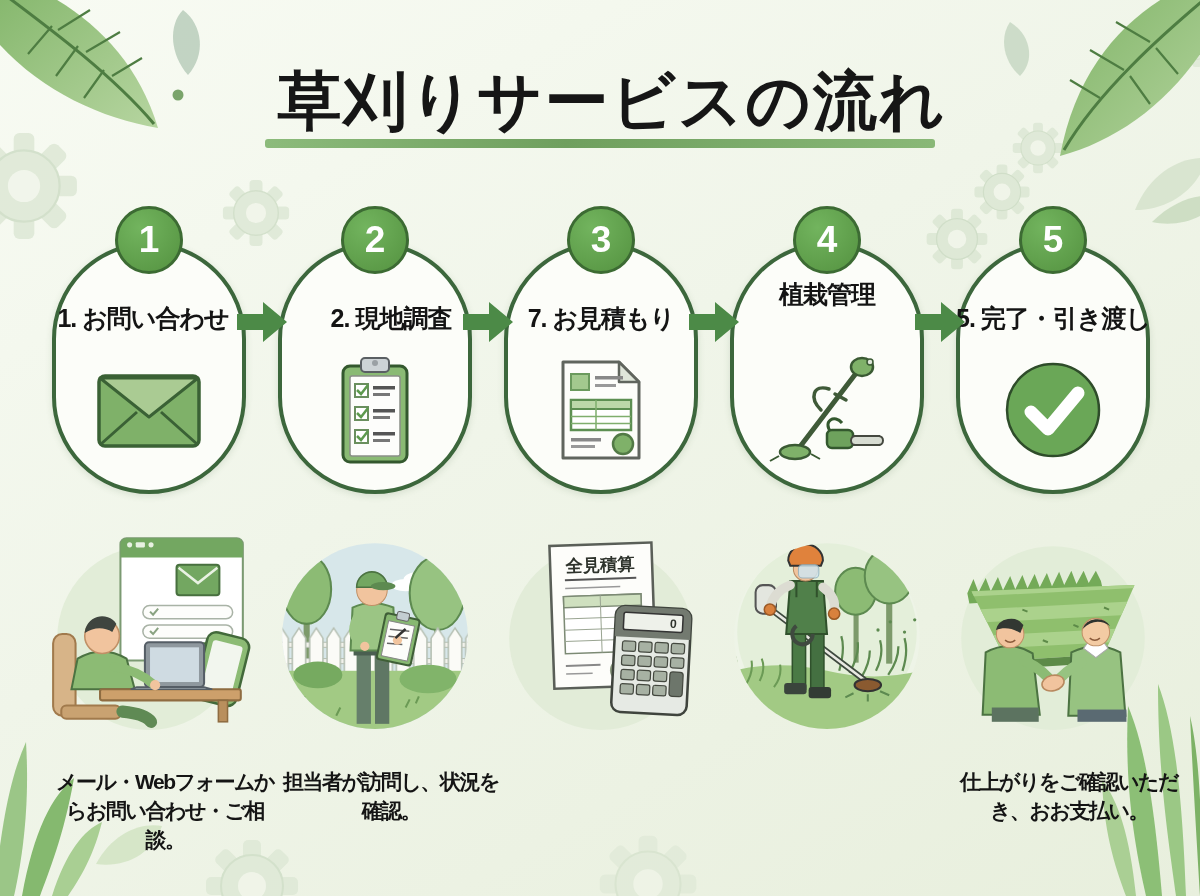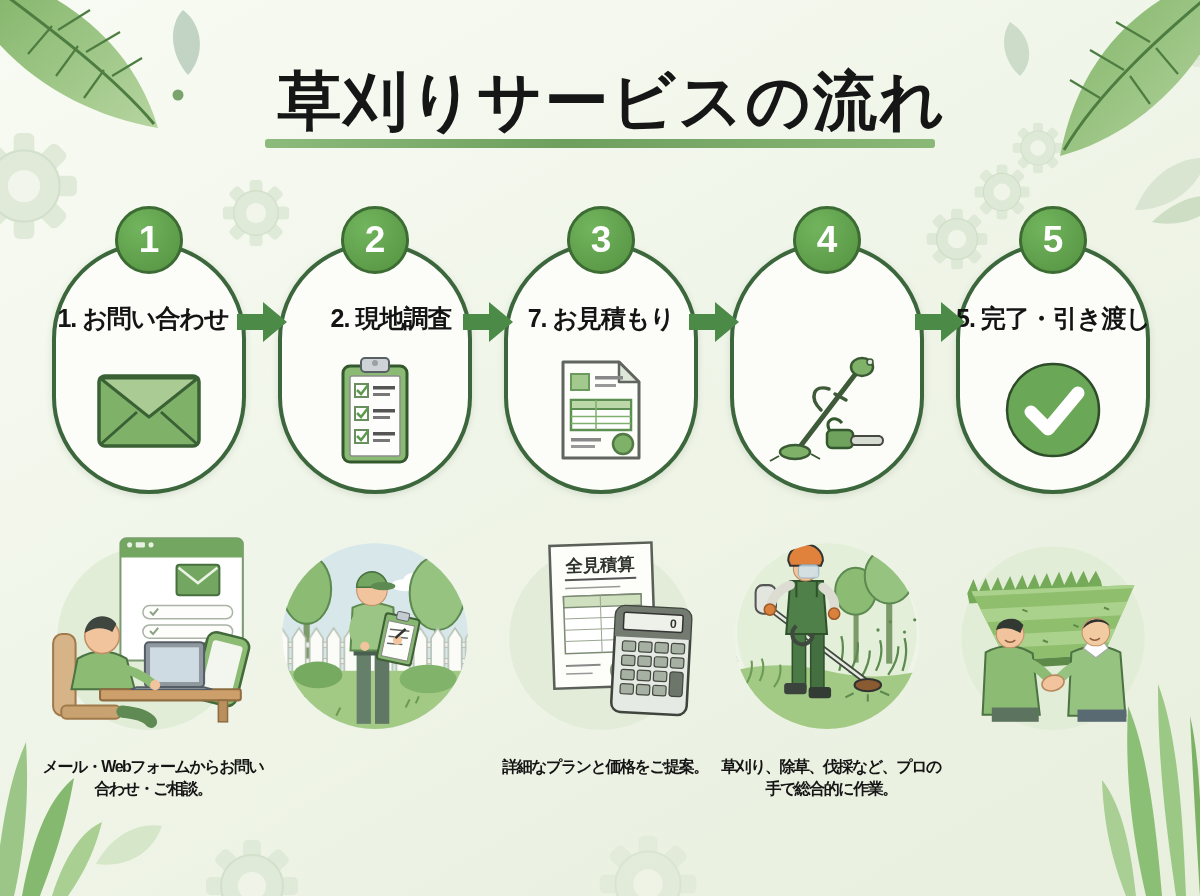--- a/index.html
+++ b/index.html
@@ -34,22 +34,22 @@
   .step-label{
     position:absolute;top:303px;width:240px;margin:0;text-align:center;z-index:2;
     font-size:25px;font-weight:800;line-height:1.2;letter-spacing:-1px;white-space:nowrap;
   }
   .step-label.two-line{top:279px;}
   .lbl-line{display:block;}
   .step-icon{position:absolute;top:352px;width:124px;height:118px;z-index:2;}
   .flow-arrow{position:absolute;top:301px;width:50px;height:42px;z-index:2;}
   .illus{position:absolute;top:528px;width:204px;height:204px;}
   .desc{
-    position:absolute;top:752px;width:230px;margin:4px;text-align:center;
-    font-size:16px;font-weight:800;line-height:1.38;letter-spacing:-1.5px;
+    position:absolute;top:752px;width:230px;margin:16px;text-align:center;
+    font-size:21px;font-weight:800;line-height:1.38;letter-spacing:-1.5px;
   }
   
   .oval.s1{left:52px}.oval.s2{left:278px}.oval.s3{left:504px}.oval.s4{left:730px}.oval.s5{left:956px}
   .badge.s1{left:115px}.badge.s2{left:341px}.badge.s3{left:567px}.badge.s4{left:793px}.badge.s5{left:1019px}
   .step-label.s1{left:23px}.step-label.s2{left:271px}.step-label.s3{left:481px}.step-label.s4{left:707px}.step-label.s5{left:933px}
   .step-icon.s1{left:87px}.step-icon.s2{left:313px}.step-icon.s3{left:539px}.step-icon.s4{left:765px}.step-icon.s5{left:991px}
   .illus.s1{left:47px}.illus.s2{left:273px}.illus.s3{left:499px}.illus.s4{left:725px}.illus.s5{left:951px}
   .desc.s1{left:34px}.desc.s2{left:260px}.desc.s3{left:486px}.desc.s4{left:712px}.desc.s5{left:938px}
   .flow-arrow.a1{left:237px}.flow-arrow.a2{left:463px}.flow-arrow.a3{left:689px}.flow-arrow.a4{left:915px}
 </style>
@@ -196,20 +196,21 @@
       <circle cx="84" cy="92" r="10" fill="#7fb169" stroke="#527a46" stroke-width="2.5"></circle>
     </svg>
   </div>
 
   <div>
     <div class="oval s4"></div>
     <div class="badge s4">
         <span>4</span>
       </div>
     <p class="step-label s4 two-line">
+        <span class="lbl-line">植栽管理</span>
       </p>
     <svg class="step-icon s4" viewBox="0 0 124 118">
       <line x1="34" y1="96" x2="92" y2="20" stroke="#3f5a38" stroke-width="5" stroke-linecap="round"></line>
       <ellipse cx="97" cy="15" rx="11" ry="9" fill="#7fb169" stroke="#3a5a33" stroke-width="2.5"></ellipse>
       <circle cx="105" cy="10" r="3" fill="#dfe6da" stroke="#3a5a33" stroke-width="1.5"></circle>
       <path d="M56,58 C44,46 48,32 64,37" stroke="#3f5a38" stroke-width="3.5" fill="none" stroke-linecap="round"></path>
       <path d="M70,42 l11,6" stroke="#3f5a38" stroke-width="3.5" stroke-linecap="round"></path>
       <ellipse cx="30" cy="100" rx="15" ry="7" fill="#7fb169" stroke="#3a5a33" stroke-width="2.5"></ellipse>
       <path d="M14,104 l-9,5 M46,102 l9,5" stroke="#3a5a33" stroke-width="2"></path>
       <path d="M66,80 c-9,-11 4,-18 11,-9" stroke="#33582e" stroke-width="3" fill="none"></path>
@@ -453,16 +454,16 @@
       <path d="M130,118 l12,9 12,-9 l-5,-7 h-14 z" fill="#fff" stroke="#aaa" stroke-width="1"></path>
       <circle cx="142" cy="102" r="13.5" fill="#f3cba3" stroke="#c09066" stroke-width="1"></circle>
       <path d="M129,99 a15,14 0 0 1 27,-3 c-9,-6 -18,-6 -27,3 z" fill="#2e332e"></path>
       <path d="M136,108 q5,4 10,0" stroke="#8a5a3a" stroke-width="1.5" fill="none"></path>
       <path d="M128,132 q-16,8 -25,20" stroke="#97c381" stroke-width="10" fill="none" stroke-linecap="round"></path>
     </g>
     <ellipse cx="100" cy="152" rx="11" ry="7.5" fill="#f1c49e" stroke="#b8895f" stroke-width="1.5" transform="rotate(-14 100 152)"></ellipse>
   </svg>
 
   <p class="desc s1">メール・Webフォームからお問い合わせ・ご相談。</p>
-  <p class="desc s3">詳細なプランと価格をご提案。</p>
-  <p class="desc s4">草刈り、除草、伐採など、プロの手で総合的に作業。</p>
+  <p class="desc s2">担当者が訪問し、状況を確認。</p>
+  <p class="desc s5">仕上がりをご確認いただき、おお支払い。</p>
 
 </div>
 
 </body></html>

